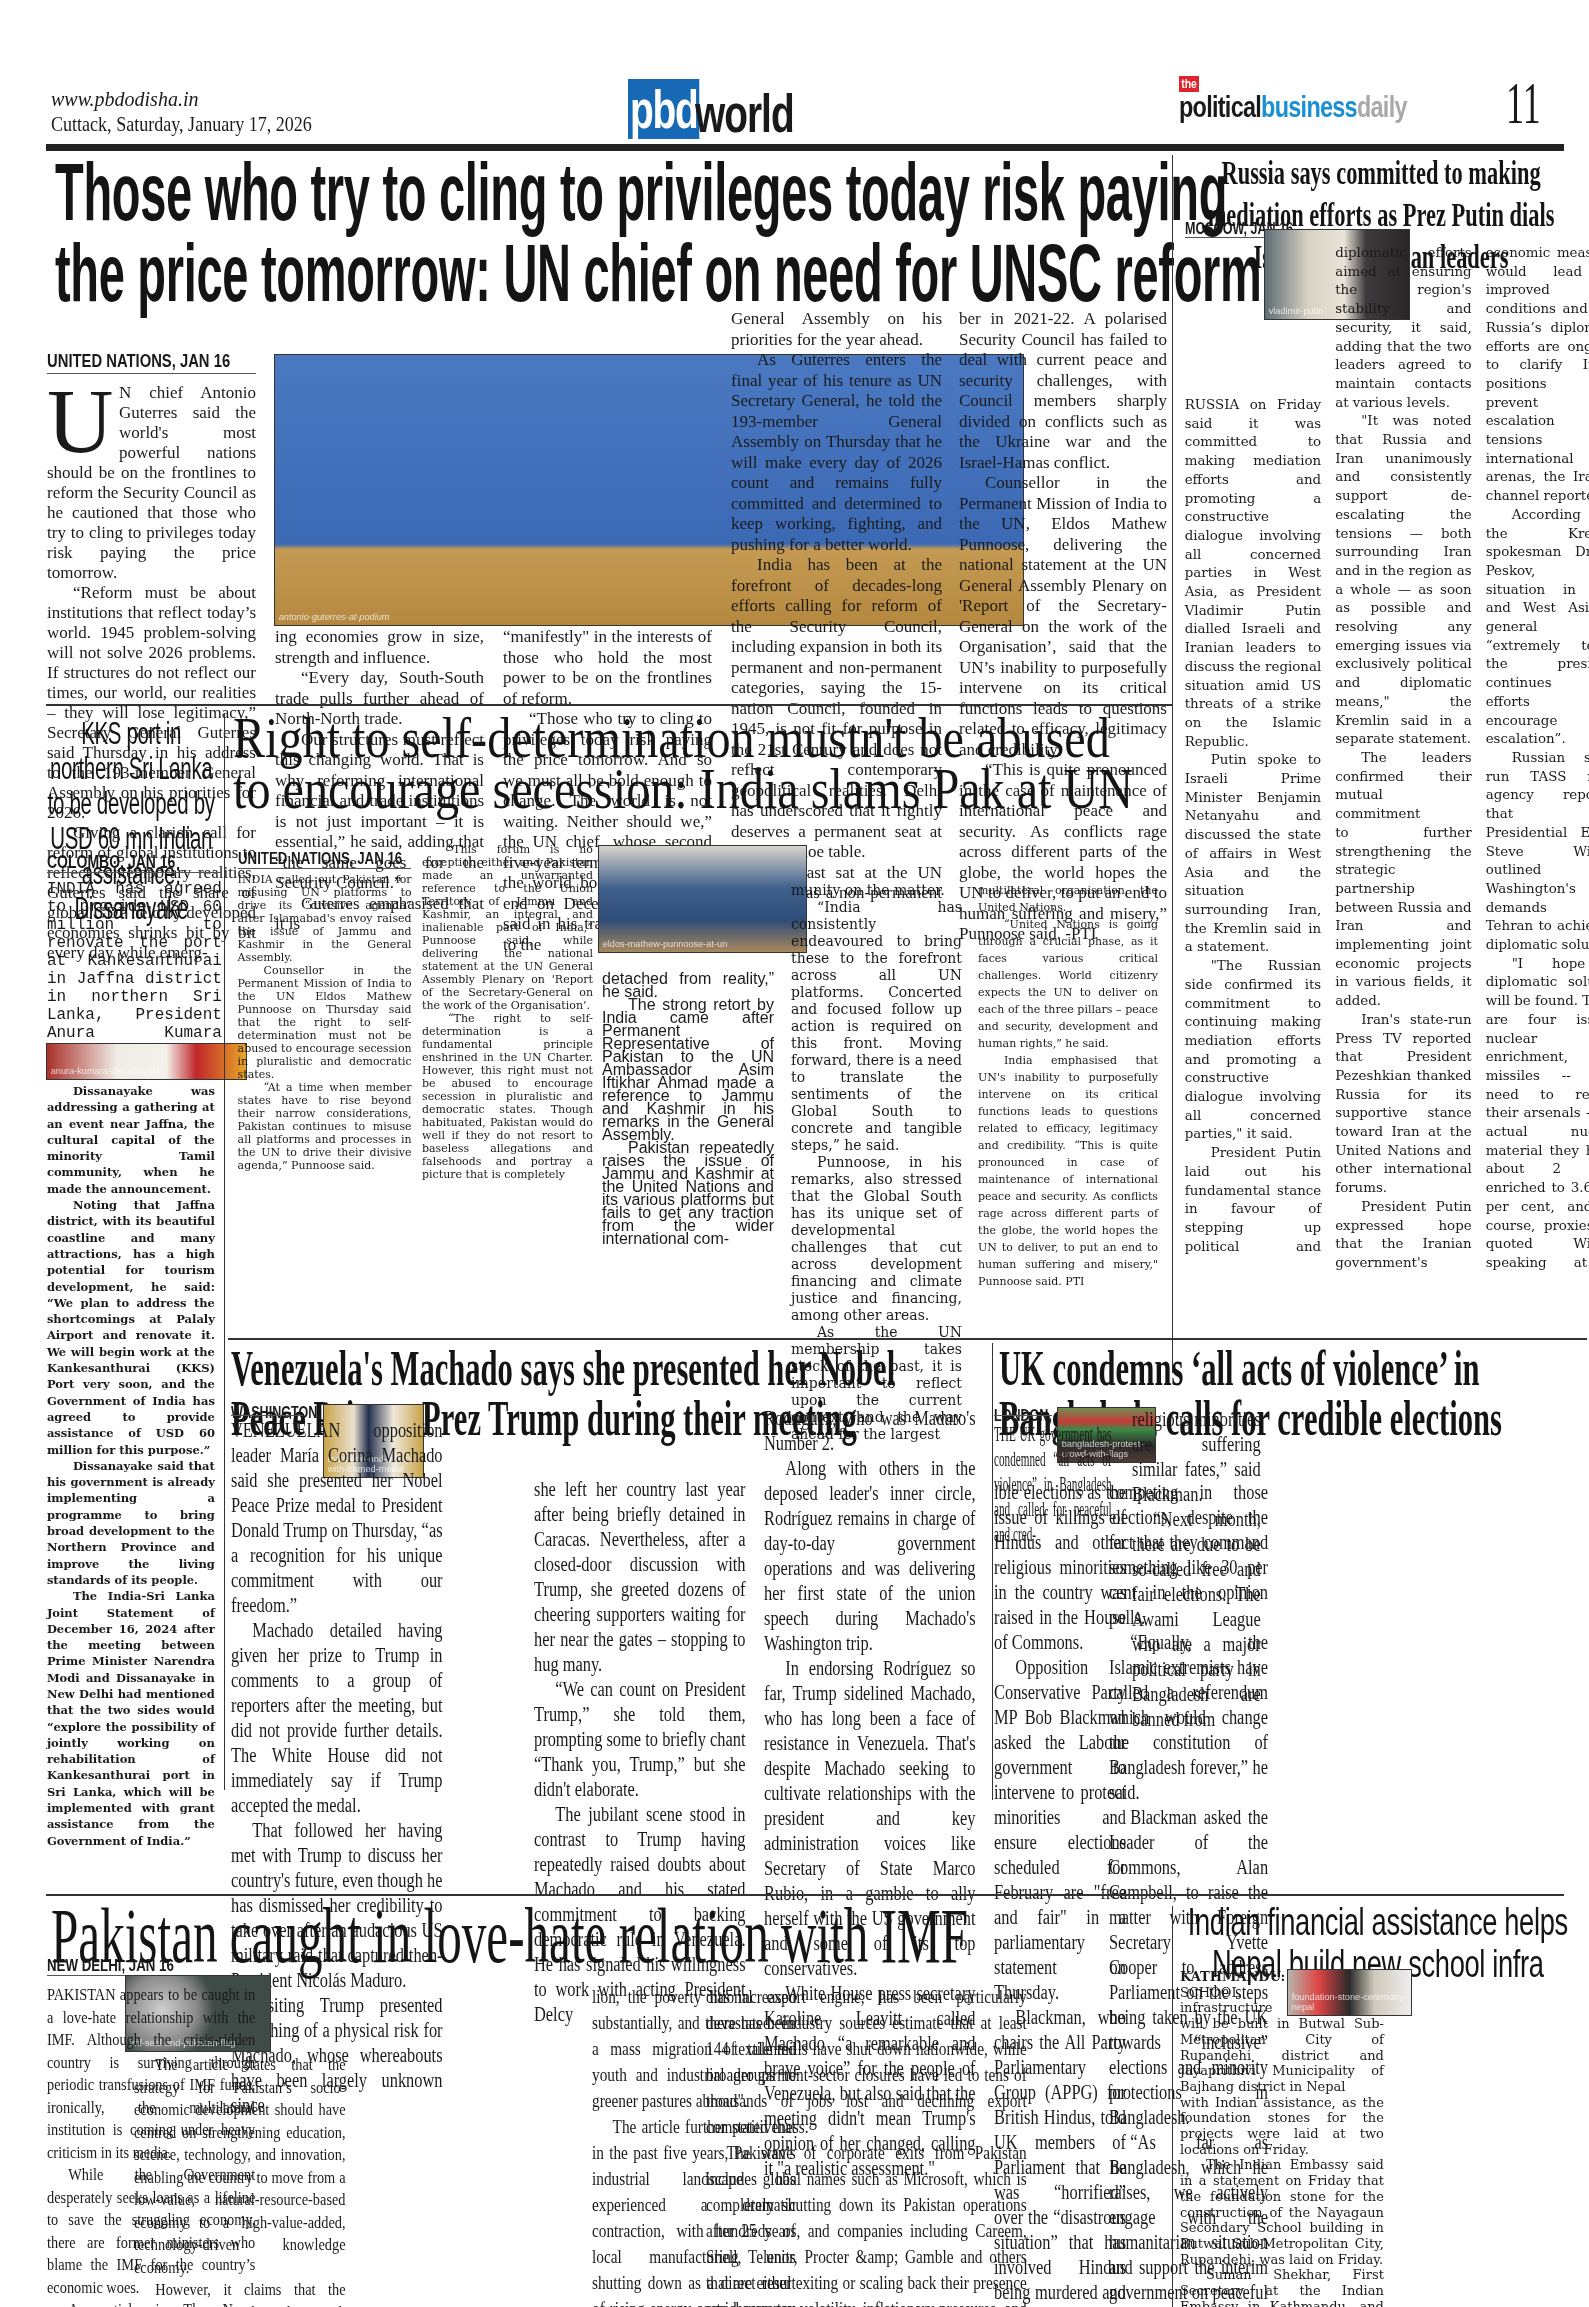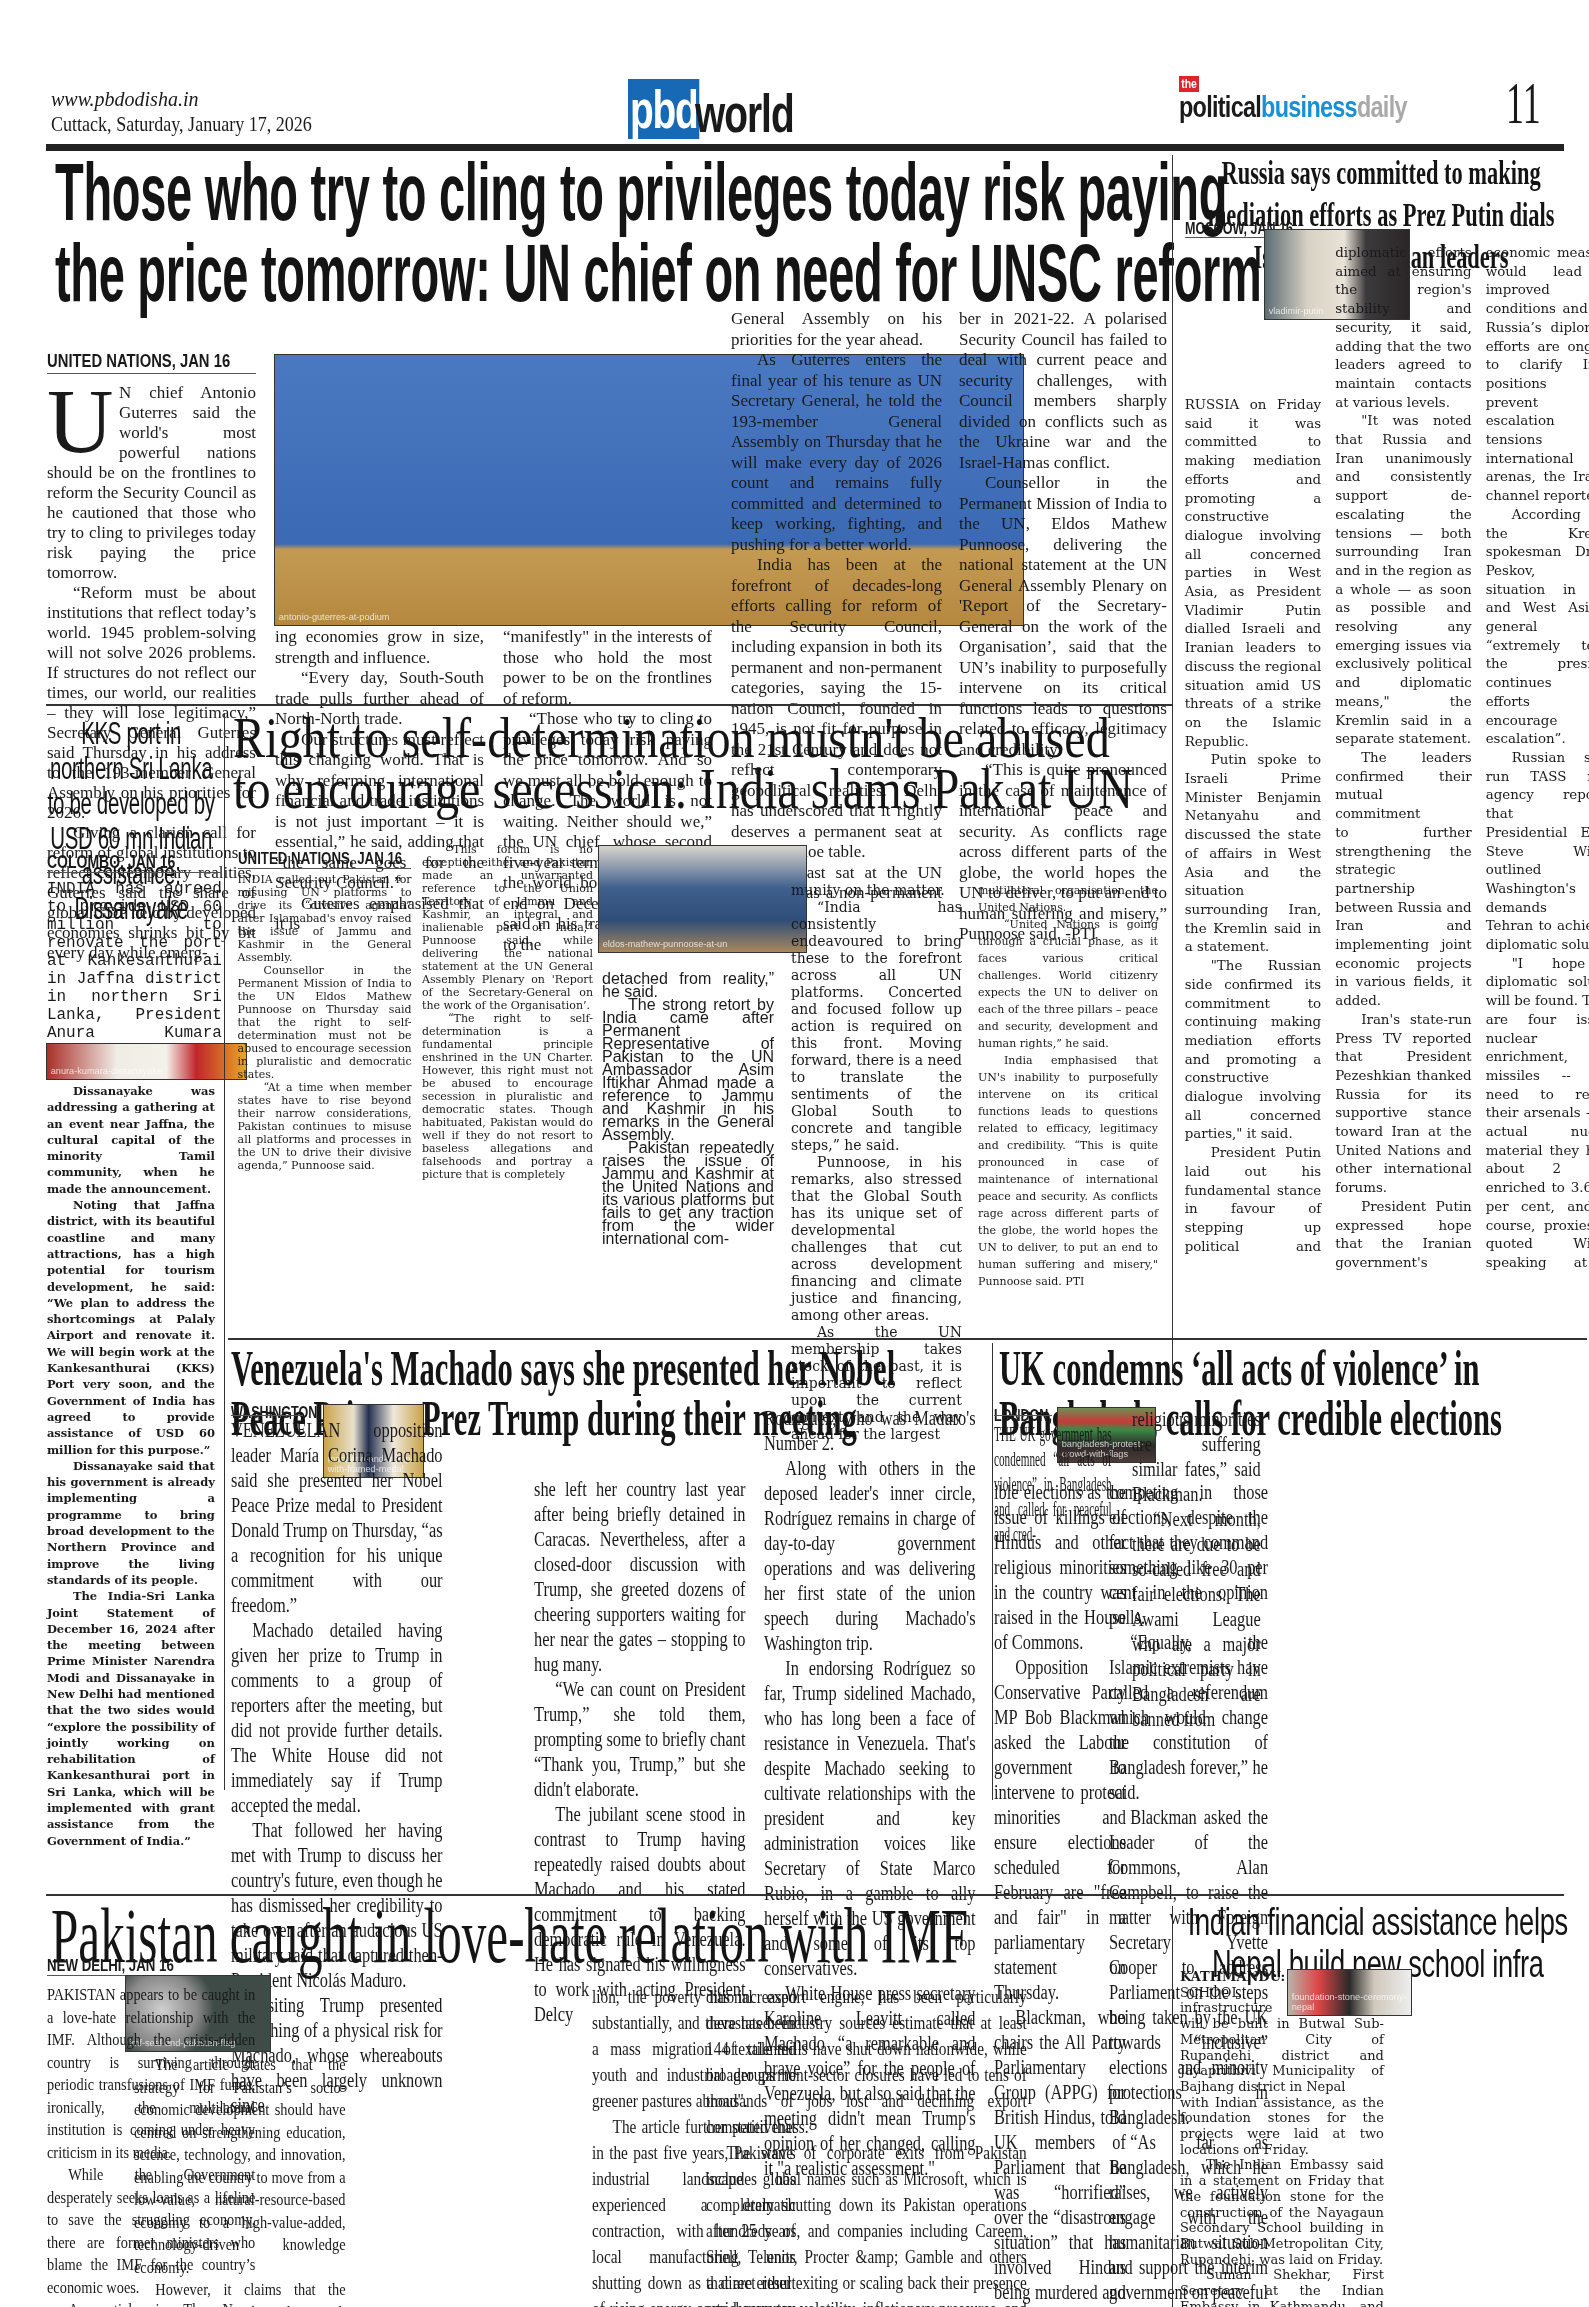--- a/index.html
+++ b/index.html
@@ -56,21 +56,21 @@
 <div class="abs page-num">11</div>
 <div class="abs rule-thick"></div>
 
 <div class="abs" style="left:0;top:152px;width:1163px;height:544px;">
   <div class="abs head-cond" style="left:55px;top:0;font-size:81px;line-height:81px;transform:scaleX(0.58);">
     <div>Those who try to cling to privileges today risk paying</div>
     <div>the price tomorrow: UN chief on need for UNSC reform</div>
   </div>
   <div class="abs dateline" style="left:47px;top:198px;">UNITED NATIONS, JAN 16</div>
   <div class="abs dl-rule" style="left:47px;top:221px;width:209px;"></div>
-  <div class="abs photo ph-un" style="left:274px;top:202px;width:720px;height:270px;">
+  <div class="abs photo ph-un" style="left:274px;top:202px;width:720px;height:270px;font-style:italic;">
       <span class="ph-label">antonio-guterres-at-podium</span>
     </div>
   <div class="abs col" style="left:47px;top:231px;width:209px;font-size:17px;line-height:20px;">
     <span class="dropcap">U</span>
     <p class="first">N chief Antonio Guterres said the world's most powerful nations should be on the frontlines to reform the Security Council as he cautioned that those who try to cling to privileges today risk paying the price tomorrow.</p>
     <p>“Reform must be about institutions that reflect today’s world. 1945 problem-solving will not solve 2026 problems. If structures do not reflect our times, our world, our realities – they will lose legitimacy,” Secretary General Guterres said Thursday in his address to the 193-member General Assembly on his priorities for 2026.</p>
     <p>Giving a clarion call for reform of global institutions to reflect contemporary realities, Guterres said the share of global GDP held by developed economies shrinks bit by bit every day while emerg-</p>
   </div>
   <div class="abs col" style="left:275px;top:475px;width:209px;">
     <p class="first">ing economies grow in size, strength and influence.</p>

